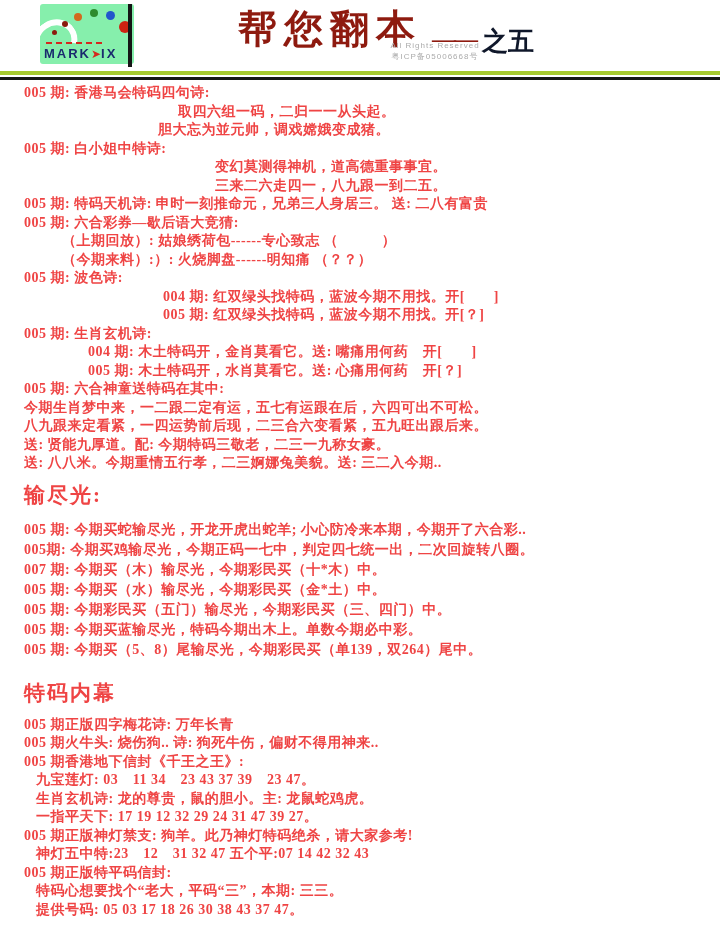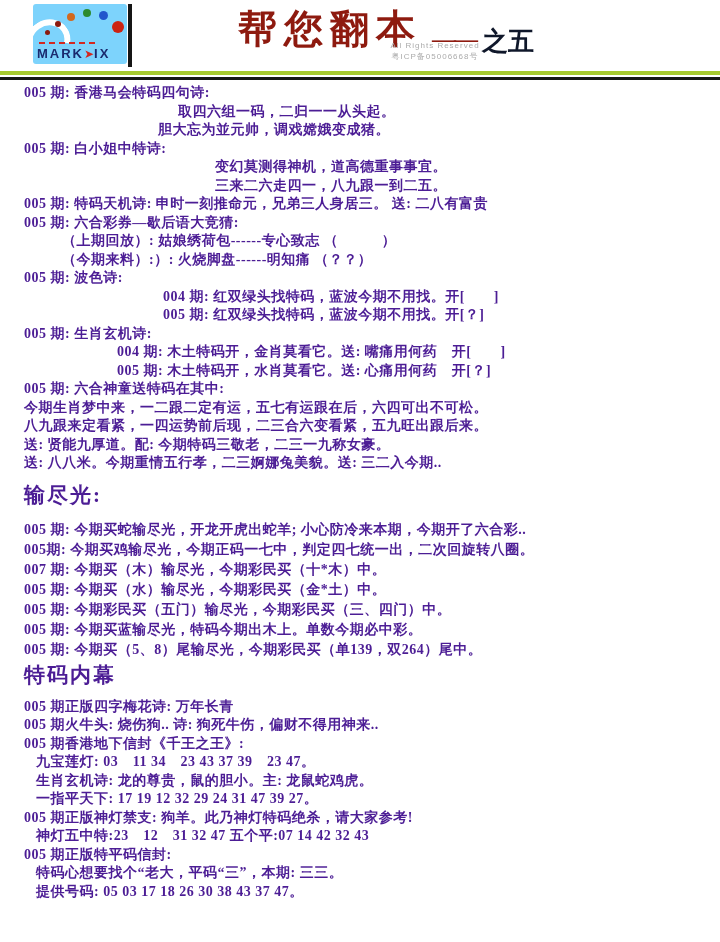--- a/index.html
+++ b/index.html
@@ -8,21 +8,21 @@
     background:#ffffff;
     font-family:"Liberation Serif","DejaVu Serif",serif;
     position:relative;overflow:hidden;
     color:#121212;
   }
   .page{position:absolute;inset:0;background:#fff;}
 
   
   .masthead{position:absolute;top:0;left:0;width:720px;height:70px;}
   .logo{position:absolute;left:33px;top:4px;width:102px;height:63px;}
-  .logo-yellow{position:absolute;left:0;top:0;width:94px;height:60px;background:#7dd3fc;border-radius:3px;}
+  .logo-yellow{position:absolute;left:7px;top:0;width:94px;height:60px;background:#86efac;border-radius:3px;}
   .logo-bar{position:absolute;left:95px;top:0;width:4px;height:63px;background:#151515;}
   .dot{position:absolute;border-radius:50%;}
   .swoosh{position:absolute;left:-8px;top:16px;width:34px;height:30px;border:6px solid #ffffff;border-radius:50%;border-left-color:transparent;border-bottom-color:transparent;transform:rotate(-35deg);}
   .logo-dash{position:absolute;left:6px;top:38px;width:56px;border-top:2px dashed #D4281E;}
   .logo-brand{position:absolute;left:4px;bottom:3px;width:90px;
     font-family:"Liberation Sans","DejaVu Sans",sans-serif;
     font-weight:bold;font-size:13px;color:#1A2A6E;letter-spacing:2px;white-space:nowrap;}
   .logo-arrow{color:#D4281E;font-size:12px;letter-spacing:0;}
 
   .title-wrap{position:absolute;left:0;top:0;width:720px;height:70px;}
@@ -33,28 +33,28 @@
   .copyright{position:absolute;left:300px;top:40px;width:270px;text-align:center;
     font-family:"Liberation Sans","DejaVu Sans",sans-serif;
     font-size:8px;line-height:11px;color:#ABABAB;letter-spacing:1px;}
 
   .rule-green{position:absolute;top:71px;left:0;width:720px;height:4px;background:#A6C92F;}
   .rule-dark{position:absolute;top:77px;left:0;width:720px;height:3px;background:#161616;}
 
   
   .doc{position:absolute;top:84px;left:0;width:720px;}
   .ln{font-size:14px;font-weight:bold;line-height:18.5px;letter-spacing:0.5px;
-      color:#4c1d95;white-space:nowrap;}
+      color:#ef4444;white-space:nowrap;}
   .ln.w{line-height:20px;}
   .hd{font-size:21px;line-height:29px;letter-spacing:2px;}
   .hd.h1{margin-top:8px;margin-bottom:10px;}
-  .hd.h2{margin-top:1px;margin-bottom:8px;}
+  .hd.h2{margin-top:19px;margin-bottom:8px;}
   .i0{padding-left:24px;}
   .i1{padding-left:36px;font-family:Liberation Serif, serif;}
-  .i2{padding-left:117px;}
+  .i2{padding-left:88px;}
   .i3{padding-left:62px;}
   .i4{padding-left:163px;}
   .i5{padding-left:158px;}
   .i6{padding-left:178px;}
   .i7{padding-left:215px;}
 </style>
 </head>
 <body>
 
 <div class="page">

